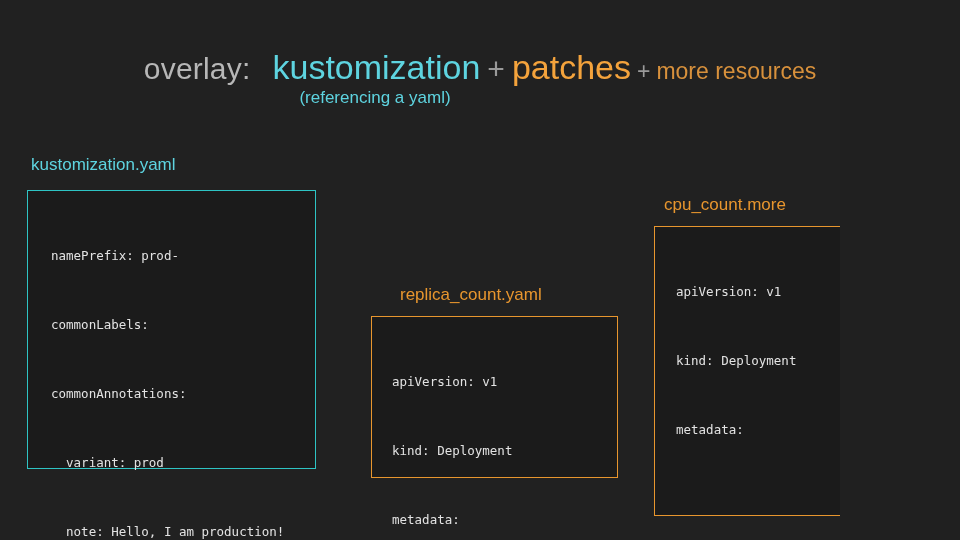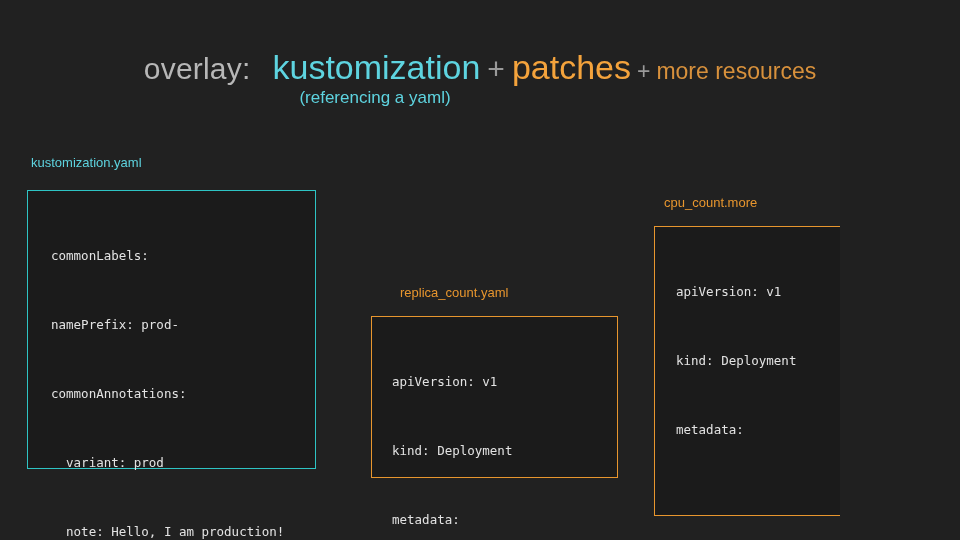--- a/index.html
+++ b/index.html
@@ -64,21 +64,21 @@
     position: relative;
     left: -105px;
     font-size: 17px;
     color: #5ed4e0;
   }
 
   
   .card { position: absolute; }
   .card-label {
     position: absolute;
-    font-size: 13px;
+    font-size: 17px;
     white-space: nowrap;
   }
   .card-box {
     position: absolute;
     background: #1b1b1b;
     border: 1.5px solid #333;
     box-sizing: border-box;
   }
   .code {
     position: absolute;
@@ -118,22 +118,22 @@
   </div>
 
   <div class="subtitle">
     <span class="sub-inner">(referencing a yaml)</span>
   </div>
 
   <div class="card" id="card-kustomization">
     <div class="card-label">kustomization.yaml</div>
     <div class="card-box"></div>
     <div class="code">
+      <span class="ln">namePrefix: prod-</span>
       <span class="ln">commonLabels:</span>
-      <span class="ln">namePrefix: prod-</span>
       <span class="ln">commonAnnotations:</span>
       <span class="ln">  variant: prod</span>
       <span class="ln">  note: Hello, I am production!</span>
       
       
       
       
       
     </div>
   </div>

